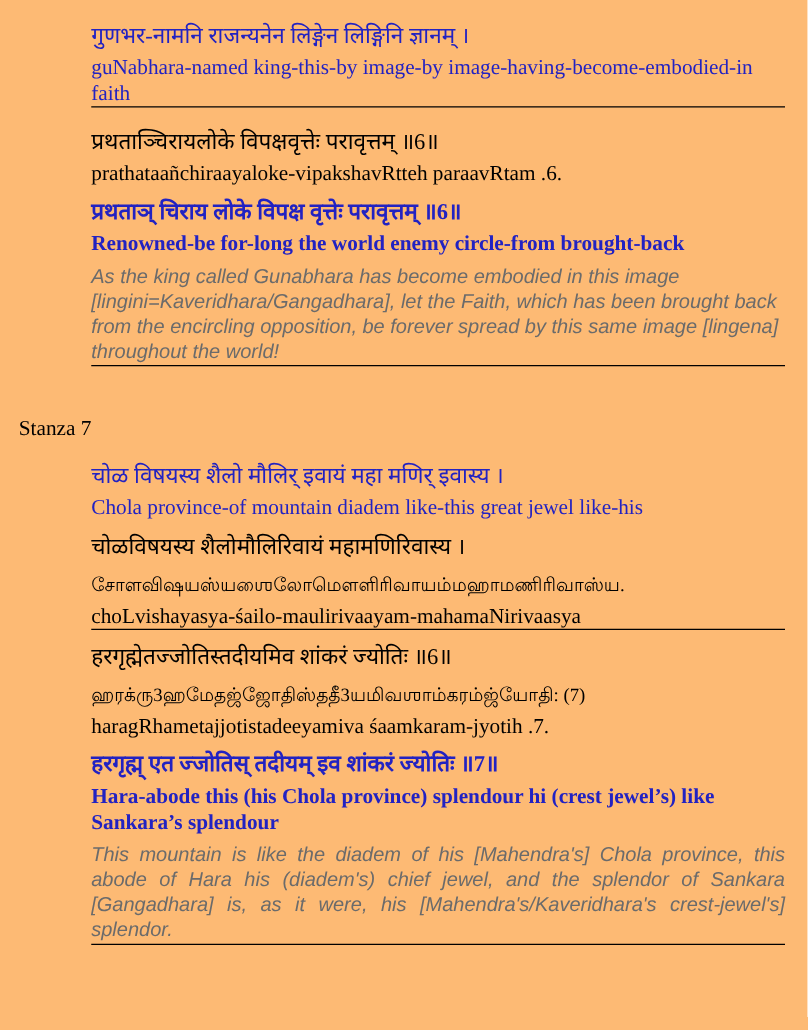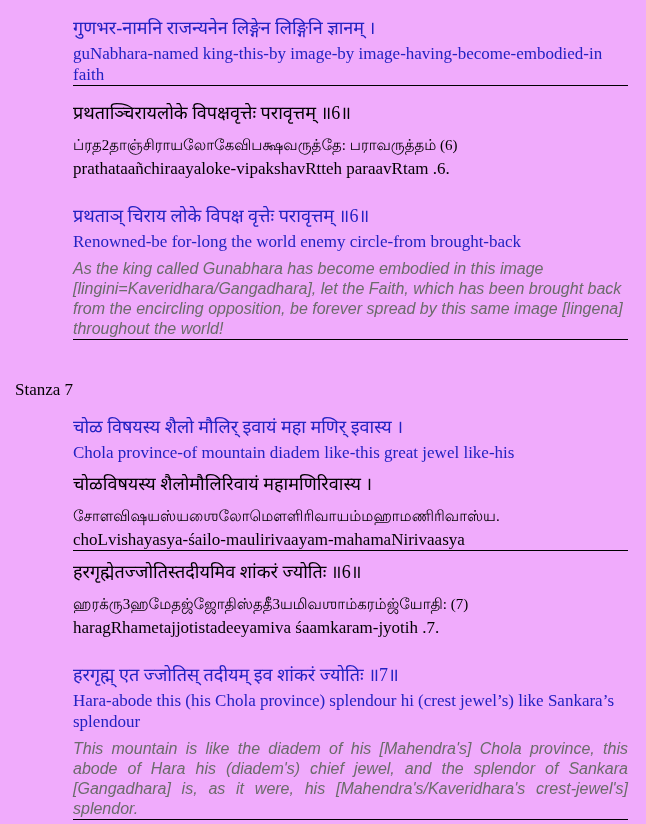--- a/index.html
+++ b/index.html
@@ -4,21 +4,21 @@
 <style>
   html, body {
     margin: 0;
     padding: 0;
     background: #ffffff;
   }
   .page {
     position: relative;
     width: 646px;
     height: 824px;
-    background: #f0abfc;
+    background: #fdba74;
     overflow: hidden;
     box-sizing: border-box;
     padding-top: 15px;
     font-family: "Liberation Serif", serif;
     color: #000000;
   }
   .indent {
     margin-left: 73px;
     width: 555px;
   }
@@ -38,21 +38,21 @@
     line-height: 21px;
     margin-top: 2px;
   }
   .gloss {
     font-size: 17px;
     line-height: 21px;
     margin-top: 2px;
   }
   .blue { color: #2222c2; }
   .block-src { margin-top: 14px; }
-  .block-parsed { margin-top: 24px; }
+  .block-parsed { margin-top: 7px; font-weight: bold; }
   .block-parsed-tight { margin-top: 8px; }
   .translation {
     margin: 7px 0 0 0;
     font-family: "Liberation Sans", sans-serif;
     font-style: italic;
     font-size: 16px;
     line-height: 20px;
     color: #6b6b6b;
   }
   .translation.justified { text-align: justify; }
@@ -83,21 +83,20 @@
 
     <div>
       <div class="dev blue" lang="sa">गुणभर-नामनि राजन्यनेन लिङ्गेन लिङ्गिनि ज्ञानम् ।</div>
       <div class="gloss blue">guNabhara-named king-this-by image-by image-having-become-embodied-in faith</div>
     </div>
 
     <hr class="rule hr1">
 
     <div class="block-src">
       <div class="dev" lang="sa">प्रथताञ्चिरायलोके विपक्षवृत्तेः परावृत्तम् ॥6॥</div>
-      <div class="tamil" lang="ta">ப்ரத2தாஞ்சிராயலோகேவிபக்ஷவருத்தே: பராவருத்தம் (6)</div>
       <div class="translit">prathataañchiraayaloke-vipakshavRtteh paraavRtam .6.</div>
     </div>
 
     <div class="block-parsed">
       <div class="dev blue" lang="sa">प्रथताञ् चिराय लोके विपक्ष वृत्तेः परावृत्तम् ॥6॥</div>
       <div class="gloss blue">Renowned-be for-long the world enemy circle-from brought-back</div>
     </div>
 
     <p class="translation">As the king called Gunabhara has become embodied in this image [lingini=Kaveridhara/Gangadhara], let the Faith, which has been brought back from the encircling opposition, be forever spread by this same image [lingena] throughout the world!</p>
 

